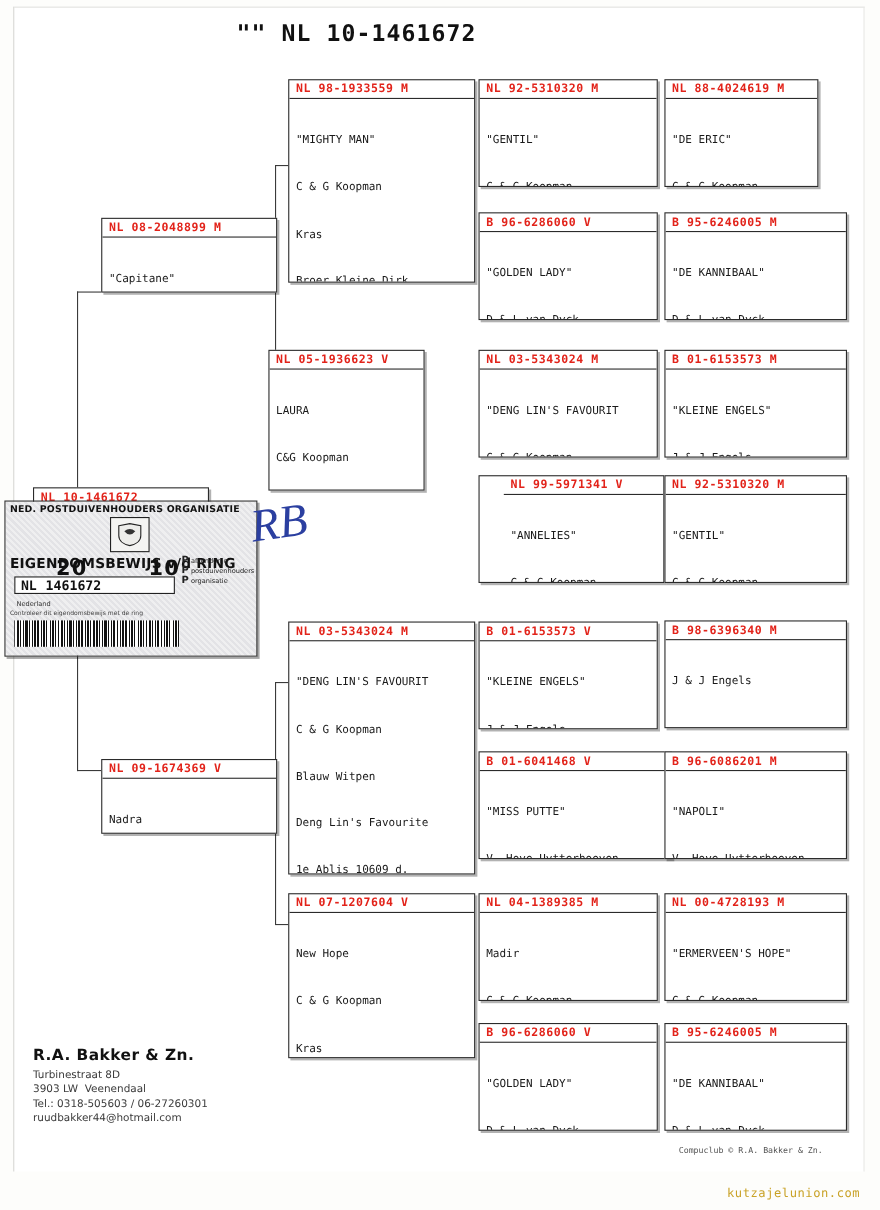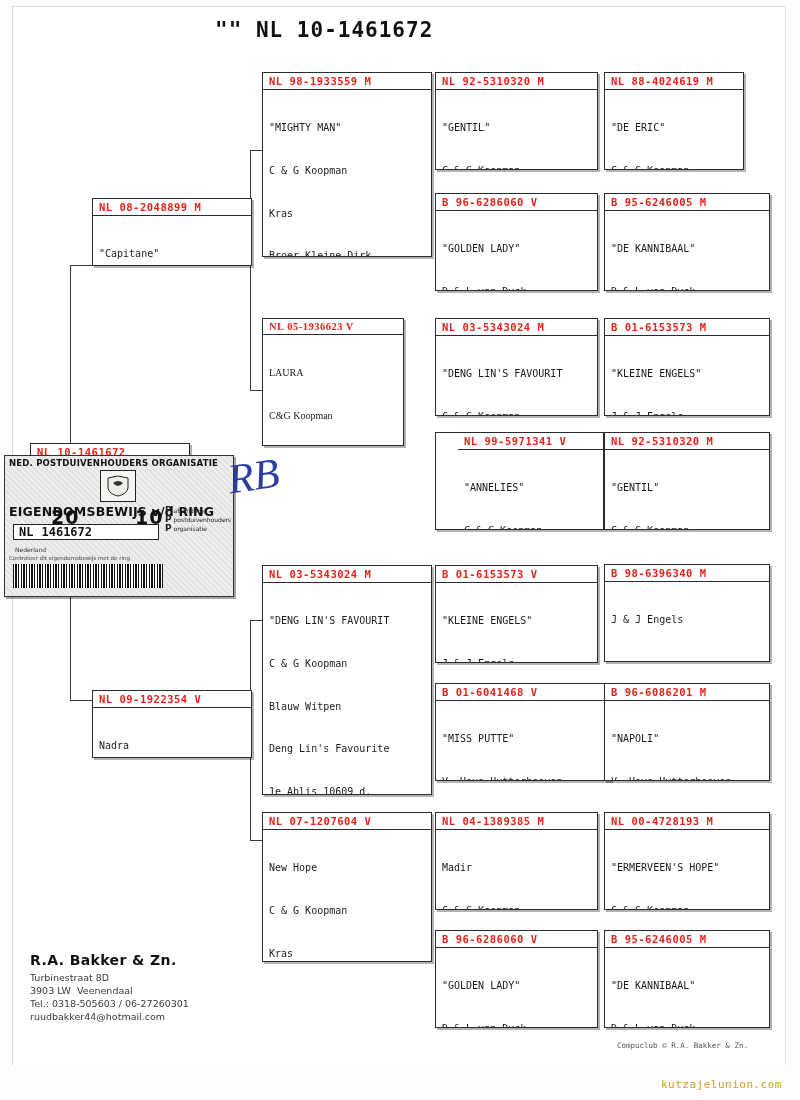--- a/index.html
+++ b/index.html
@@ -193,21 +193,21 @@
   <div class="card" style="left:92px;top:198px;width:160px;height:68px;">
     <div class="ring">NL  08-2048899 M</div>
     <div class="lines">
       <div>"Capitane"</div>
       
       
     </div>
   </div>
 
   <div class="card" style="left:92px;top:690px;width:160px;height:68px;">
-    <div class="ring">NL  09-1922354 V</div>
+    <div class="ring">NL  09-1674369 V</div>
     <div class="lines">
       <div>Nadra</div>
       
       
     </div>
   </div>
 
   <div class="card" style="left:262px;top:72px;width:170px;height:185px;">
     <div class="ring">NL  98-1933559 M</div>
     <div class="lines">
@@ -217,21 +217,21 @@
       <div>Broer Kleine Dirk</div>
       
       
       
       
       
       
     </div>
   </div>
 
-  <div class="card" style="left:262px;top:318px;width:142px;height:128px;font-family:Liberation Serif, serif;">
+  <div class="card" style="left:244px;top:318px;width:142px;height:128px;">
     <div class="ring">NL  05-1936623 V</div>
     <div class="lines">
       <div>LAURA</div>
       <div>C&amp;G Koopman</div>
       
       
       
       
       
     </div>

